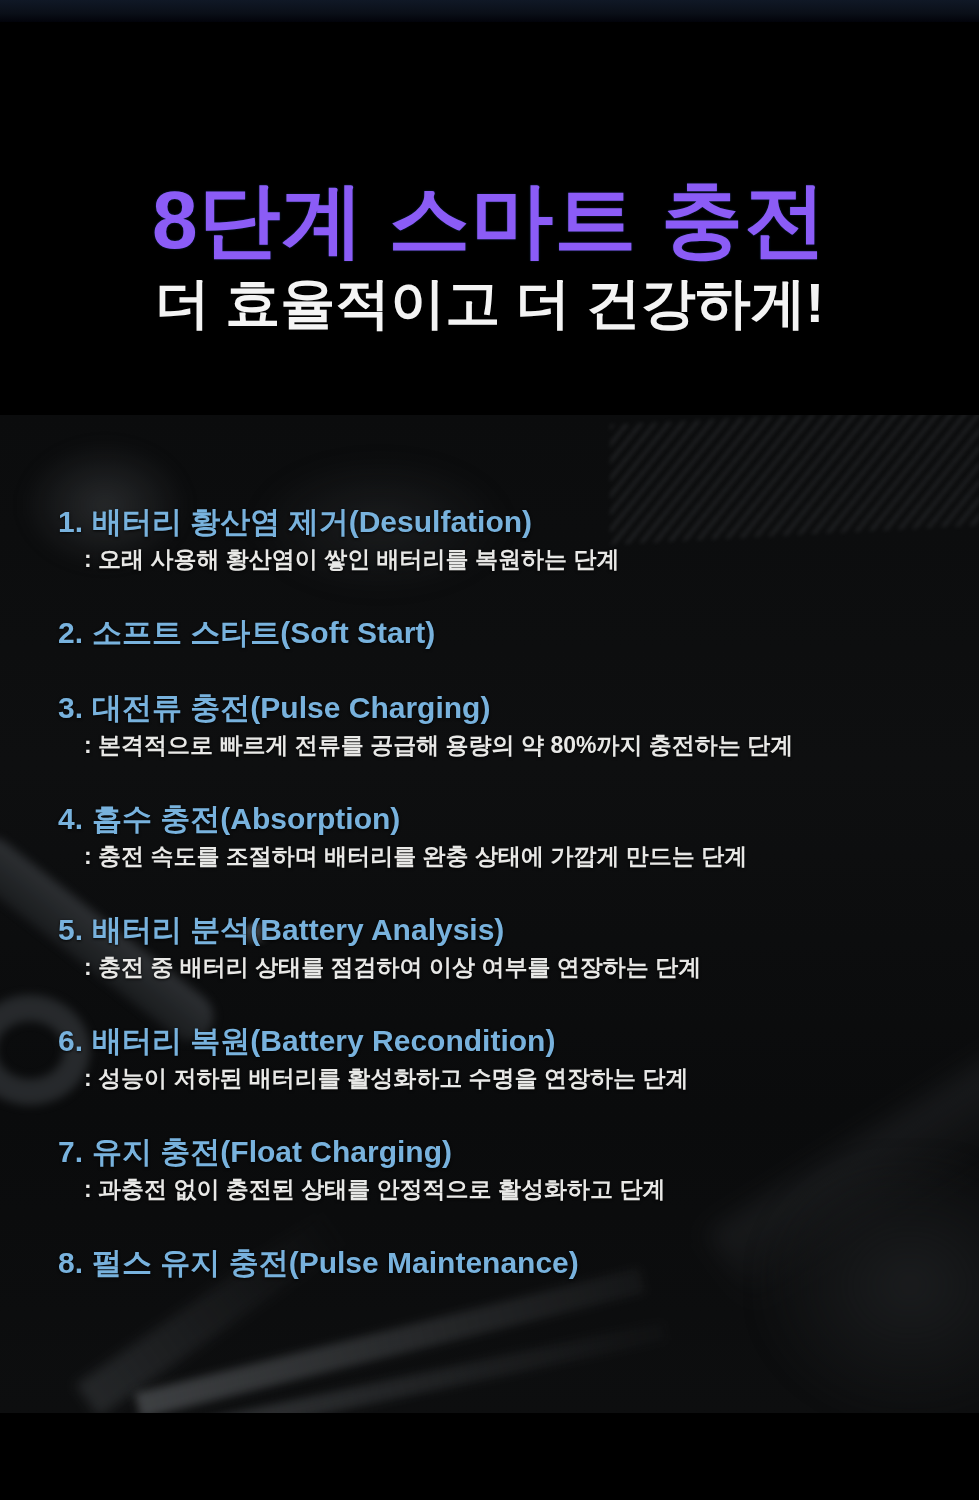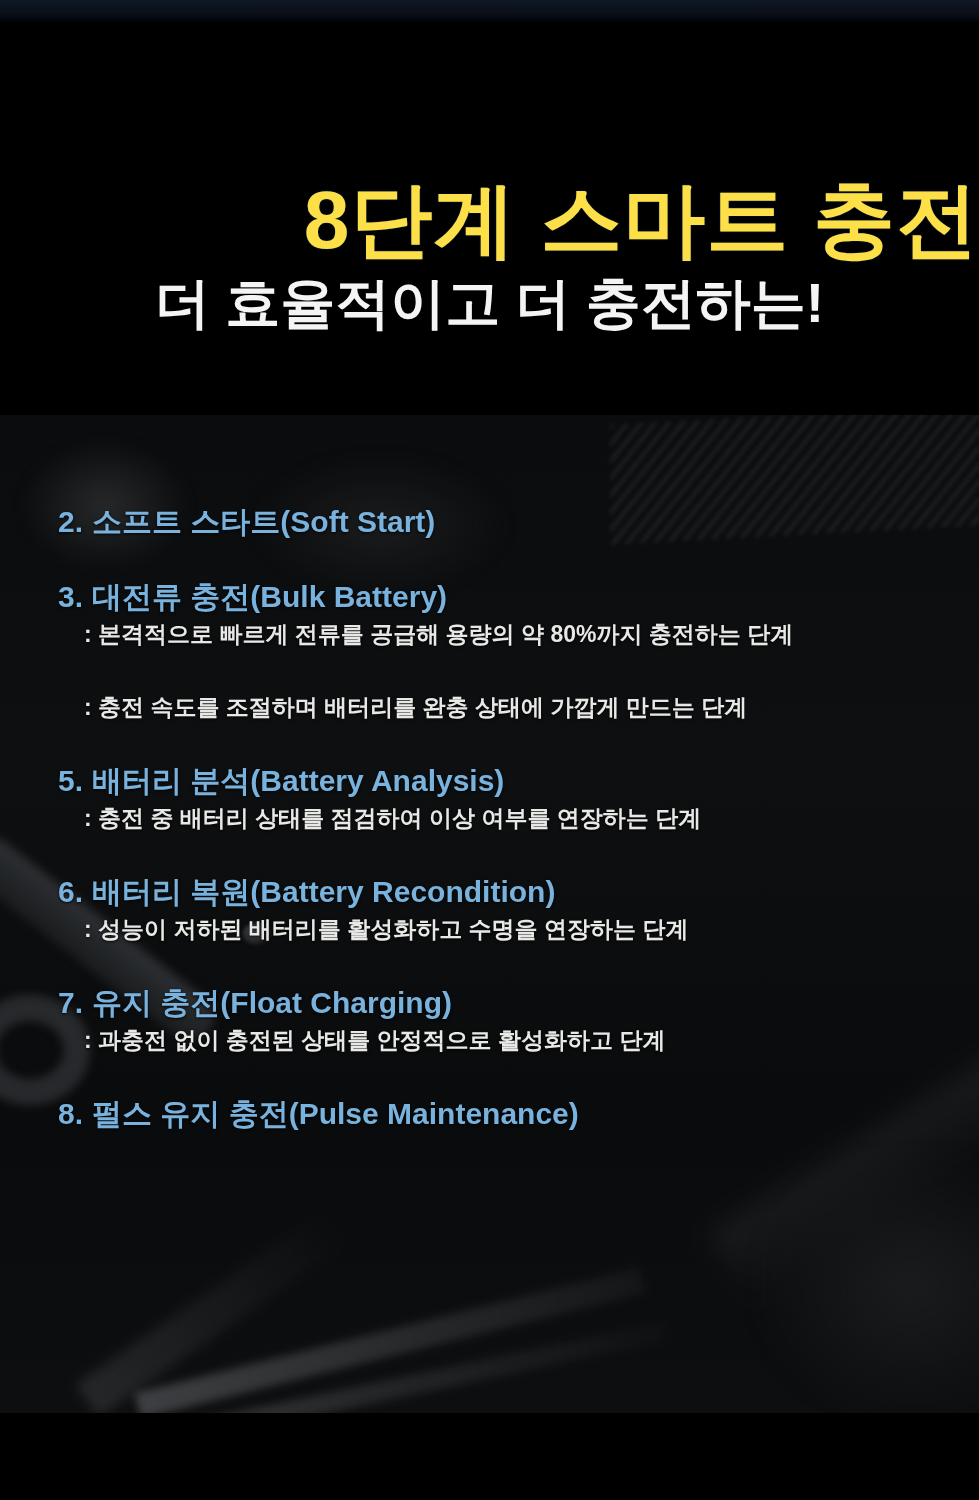--- a/index.html
+++ b/index.html
@@ -32,23 +32,22 @@
     background: #000;
     text-align: center;
   }
   .page-title {
     margin: 0;
     padding-top: 172px;
     font-size: 82px;
     line-height: 96px;
     font-weight: 800;
     letter-spacing: 1px;
-    color: #fde047;
+    color: #8b5cf6;
     text-shadow: 0 0 2px rgba(30, 90, 180, 0.45);
-    text-align: right;
   }
   .page-subtitle {
     margin: 0;
     margin-top: 4px;
     font-size: 55px;
     line-height: 62px;
     font-weight: 800;
     color: #f4f4f4;
   }
 
@@ -184,53 +183,62 @@
   }
 </style>
 </head>
 <body>
 
 <div id="page-root">
 
   <div class="header">
     <div class="top-strip"></div>
     <h1 class="page-title">8단계 스마트 충전</h1>
-    <h2 class="page-subtitle">더 효율적이고 더 충전하는!</h2>
+    <h2 class="page-subtitle">더 효율적이고 더 건강하게!</h2>
   </div>
 
   <div class="photo-section">
     <div class="decor hatch-patch"></div>
     <div class="decor blob-left"></div>
     <div class="decor blob-center"></div>
     <div class="decor wrench-bar"></div>
     <div class="decor wrench-head"></div>
     <div class="decor bolt-dot"></div>
     <div class="decor tool-diagonal-right"></div>
     <div class="decor dark-shape-bottom-right"></div>
     <div class="decor streak-3"></div>
     <div class="decor streak-1"></div>
     <div class="decor streak-2"></div>
 
     <div class="steps-list">
 
+      <div class="step-item">
+        <div class="step-heading">
+          <span class="step-number">1.</span><span>배터리 황산염 제거(Desulfation)</span>
+        </div>
+        <div class="step-description">: 오래 사용해 황산염이 쌓인 배터리를 복원하는 단계</div>
+      </div>
 
       <div class="step-item">
         <div class="step-heading">
           <span class="step-number">2.</span><span>소프트 스타트(Soft Start)</span>
         </div>
       </div>
 
       <div class="step-item">
         <div class="step-heading">
-          <span class="step-number">3.</span><span>대전류 충전(Bulk Battery)</span>
+          <span class="step-number">3.</span><span>대전류 충전(Pulse Charging)</span>
         </div>
         <div class="step-description">: 본격적으로 빠르게 전류를 공급해 용량의 약 80%까지 충전하는 단계</div>
       </div>
 
       <div class="step-item">
+        <div class="step-heading">
+          <span class="step-number">4.</span><span>흡수 충전(Absorption)</span>
+        </div>
         <div class="step-description">: 충전 속도를 조절하며 배터리를 완충 상태에 가깝게 만드는 단계</div>
       </div>
 
       <div class="step-item">
         <div class="step-heading">
           <span class="step-number">5.</span><span>배터리 분석(Battery Analysis)</span>
         </div>
         <div class="step-description">: 충전 중 배터리 상태를 점검하여 이상 여부를 연장하는 단계</div>
       </div>
 

